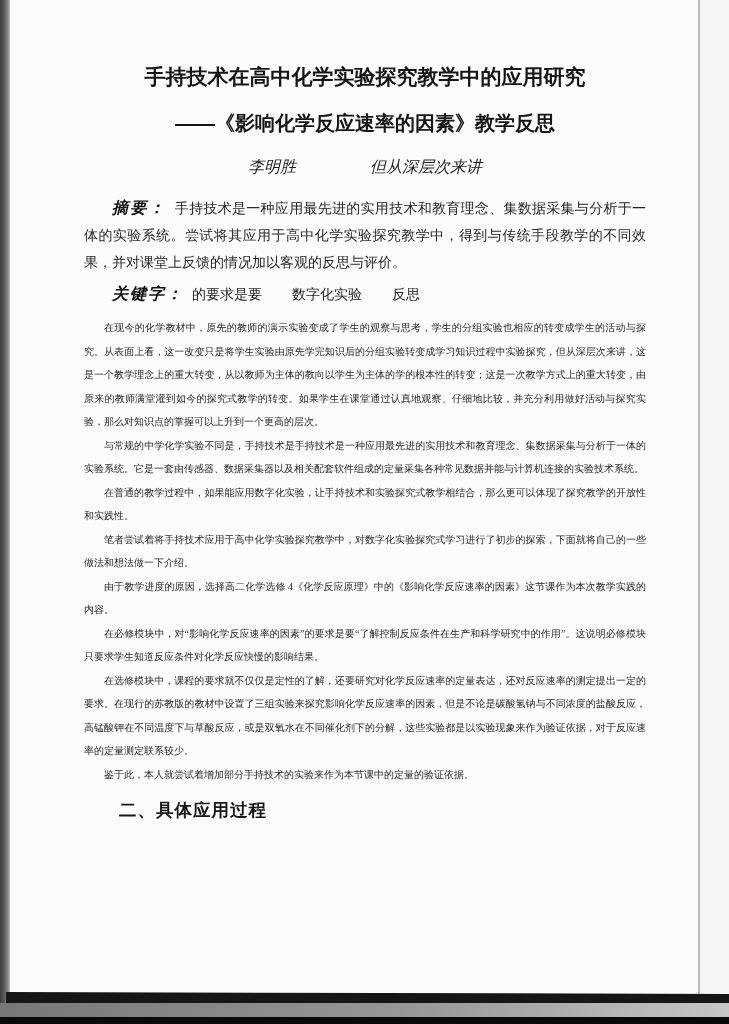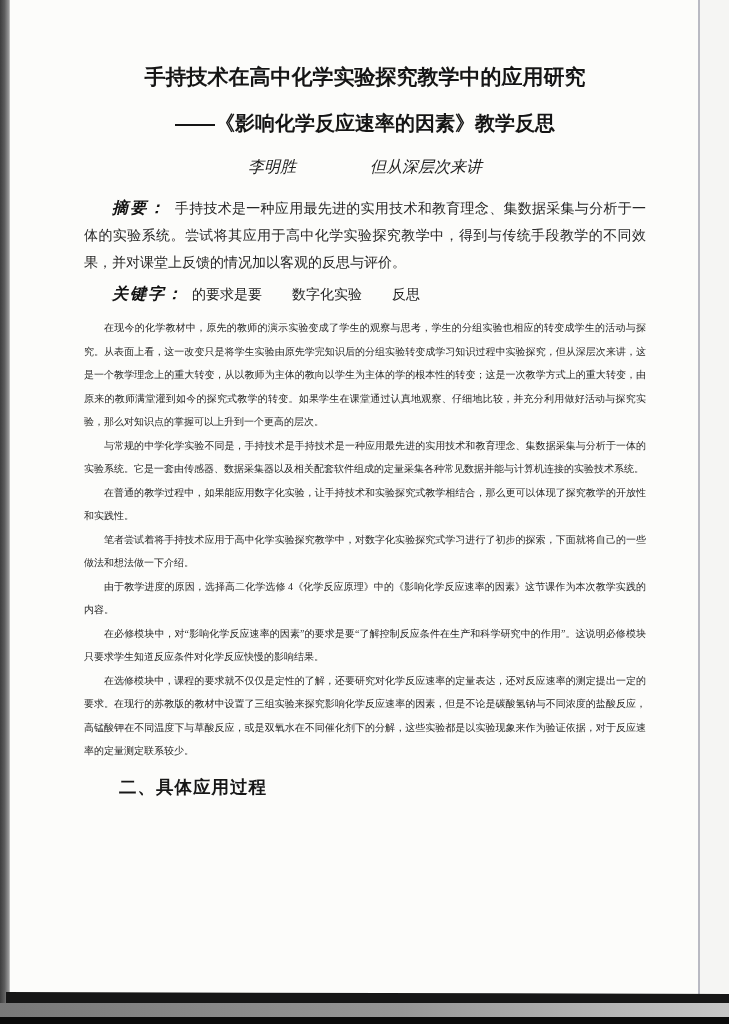--- a/index.html
+++ b/index.html
@@ -103,20 +103,21 @@
     <div class="bodytext">
       <p class="first">在现今的化学教材中，原先的教师的演示实验变成了学生的观察与思考，学生的分组实验也相应的转变成学生的活动与探究。从表面上看，这一改变只是将学生实验由原先学完知识后的分组实验转变成学习知识过程中实验探究，但从深层次来讲，这是一个教学理念上的重大转变，从以教师为主体的教向以学生为主体的学的根本性的转变；这是一次教学方式上的重大转变，由原来的教师满堂灌到如今的探究式教学的转变。如果学生在课堂通过认真地观察、仔细地比较，并充分利用做好活动与探究实验，那么对知识点的掌握可以上升到一个更高的层次。</p>
       <p>与常规的中学化学实验不同是，手持技术是手持技术是一种应用最先进的实用技术和教育理念、集数据采集与分析于一体的实验系统。它是一套由传感器、数据采集器以及相关配套软件组成的定量采集各种常见数据并能与计算机连接的实验技术系统。</p>
       <p>在普通的教学过程中，如果能应用数字化实验，让手持技术和实验探究式教学相结合，那么更可以体现了探究教学的开放性和实践性。</p>
       <p>笔者尝试着将手持技术应用于高中化学实验探究教学中，对数字化实验探究式学习进行了初步的探索，下面就将自己的一些做法和想法做一下介绍。</p>
 
 
       <p>由于教学进度的原因，选择高二化学选修 4《化学反应原理》中的《影响化学反应速率的因素》这节课作为本次教学实践的内容。</p>
       <p>在必修模块中，对“影响化学反应速率的因素”的要求是要“了解控制反应条件在生产和科学研究中的作用”。这说明必修模块只要求学生知道反应条件对化学反应快慢的影响结果。</p>
       <p>在选修模块中，课程的要求就不仅仅是定性的了解，还要研究对化学反应速率的定量表达，还对反应速率的测定提出一定的要求。在现行的苏教版的教材中设置了三组实验来探究影响化学反应速率的因素，但是不论是碳酸氢钠与不同浓度的盐酸反应，高锰酸钾在不同温度下与草酸反应，或是双氧水在不同催化剂下的分解，这些实验都是以实验现象来作为验证依据，对于反应速率的定量测定联系较少。</p>
+      <p>鉴于此，本人就尝试着增加部分手持技术的实验来作为本节课中的定量的验证依据。</p>
 
       <div class="sec-h sec-h2">二、具体应用过程</div>
     </div>
 
   </div>
 
   <div class="pageno">134</div>
 
   <div class="band-dark-line"></div>
   <div class="band-gray"></div>

